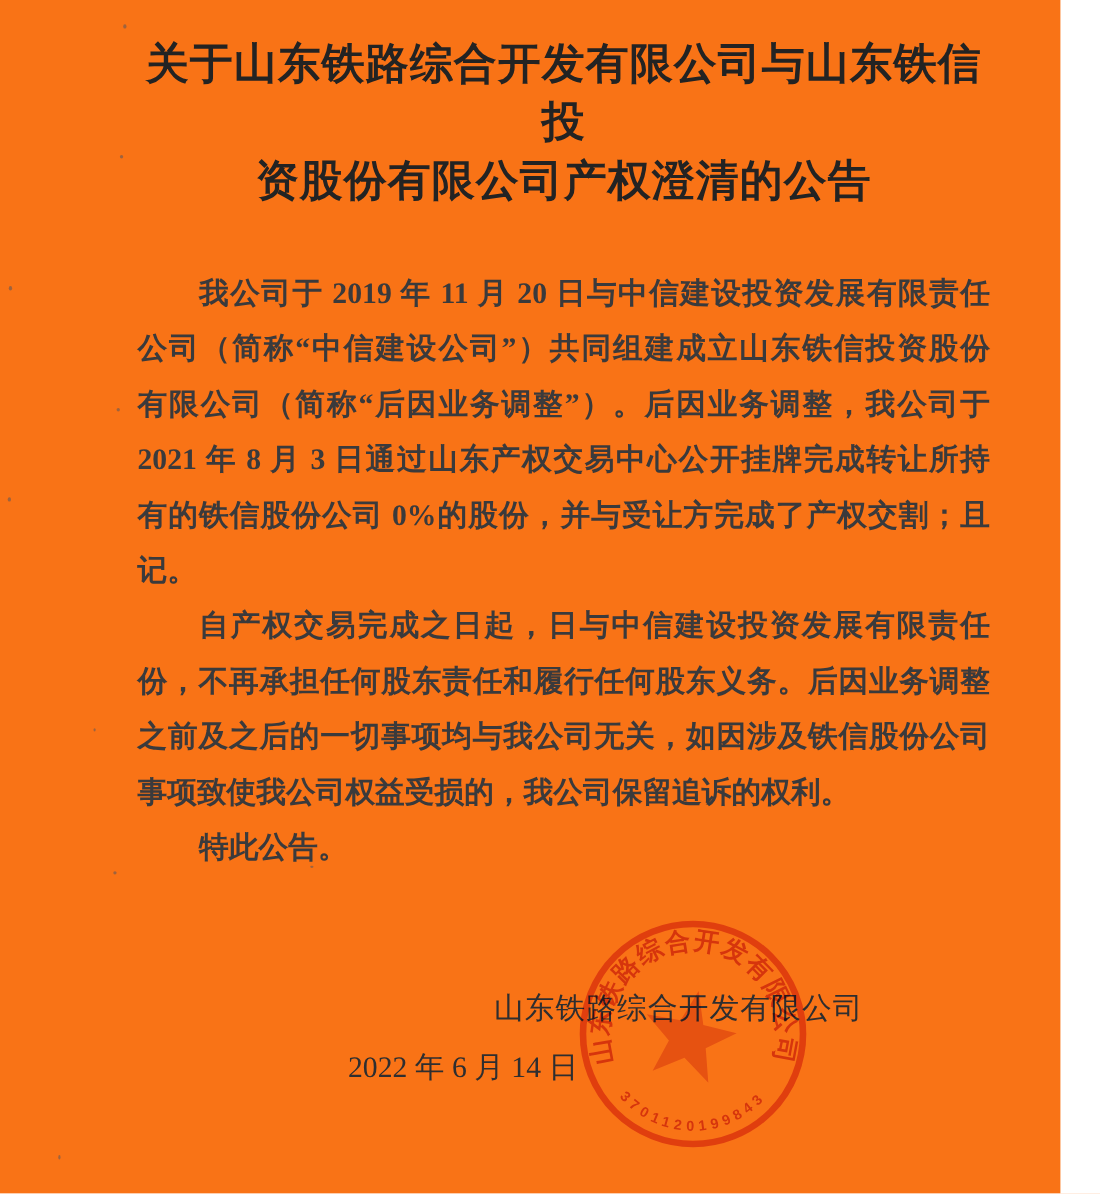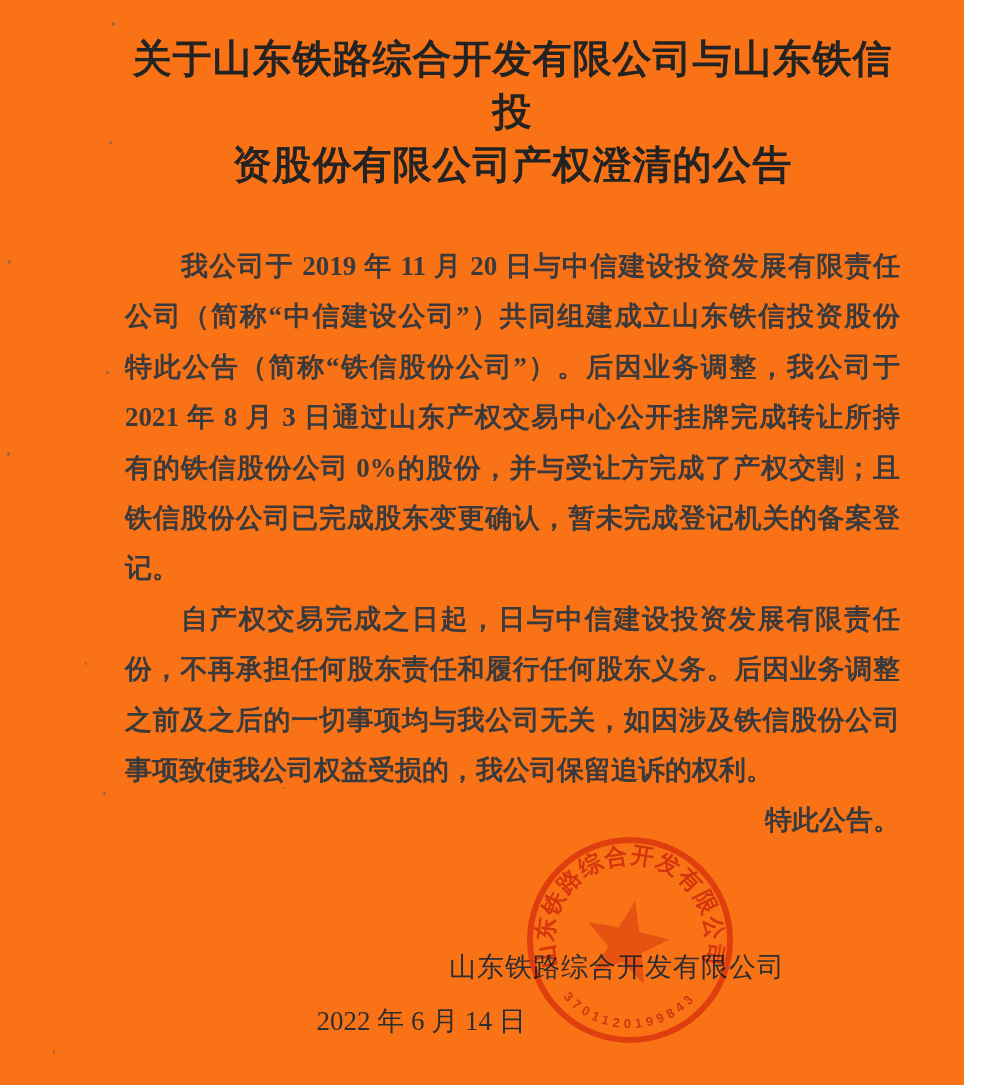--- a/index.html
+++ b/index.html
@@ -24,21 +24,21 @@
   .t-line { display:block; }
   .body-text {
     margin-top:50px;
     font-size:27px;
     line-height:50.4px;
     color:#3a3a3c;
     font-weight:bold;
   }
   .line { height:50.4px; text-align:left; }
   .line.justify { text-align:justify; text-align-last:justify; }
-  .line.indent { text-indent:56px;text-align:right; }
+  .line.indent { text-indent:56px; }
   .sig-company {
     margin-top:96px;
     font-size:27px; line-height:50px;
     color:#2e2e30;
     text-align:right; padding-right:115px;
     letter-spacing:1px;
   }
   .sig-date {
     margin-top:4px;
     font-size:27px; line-height:50px;
@@ -73,24 +73,23 @@
   <div class="content">
 
     <h1 class="title">
       <span class="t-line">关于山东铁路综合开发有限公司与山东铁信投</span>
       <span class="t-line">资股份有限公司产权澄清的公告</span>
     </h1>
 
     <div class="body-text" id="body-lines">
         <div class="line justify indent">我公司于 2019 年 11 月 20 日与中信建设投资发展有限责任</div>
         <div class="line justify">公司（简称“中信建设公司”）共同组建成立山东铁信投资股份</div>
-        <div class="line justify">特此公告（简称“铁信股份公司”）。后因业务调整，我公司于</div>
+        <div class="line justify">有限公司（简称“后因业务调整”）。后因业务调整，我公司于</div>
         <div class="line justify">2021 年 8 月 3 日通过山东产权交易中心公开挂牌完成转让所持</div>
         <div class="line justify">有的铁信股份公司 0%的股份，并与受让方完成了产权交割；且</div>
-        <div class="line justify">铁信股份公司已完成股东变更确认，暂未完成登记机关的备案登</div>
         <div class="line">记。</div>
         <div class="line justify indent">自产权交易完成之日起，日与中信建设投资发展有限责任</div>
         <div class="line justify">份，不再承担任何股东责任和履行任何股东义务。后因业务调整</div>
         <div class="line justify">之前及之后的一切事项均与我公司无关，如因涉及铁信股份公司</div>
         <div class="line">事项致使我公司权益受损的，我公司保留追诉的权利。</div>
         <div class="line indent">特此公告。</div>
       </div>
 
     <div class="sig-company">山东铁路综合开发有限公司</div>
     <div class="sig-date">2022 年 6 月 14 日</div>

